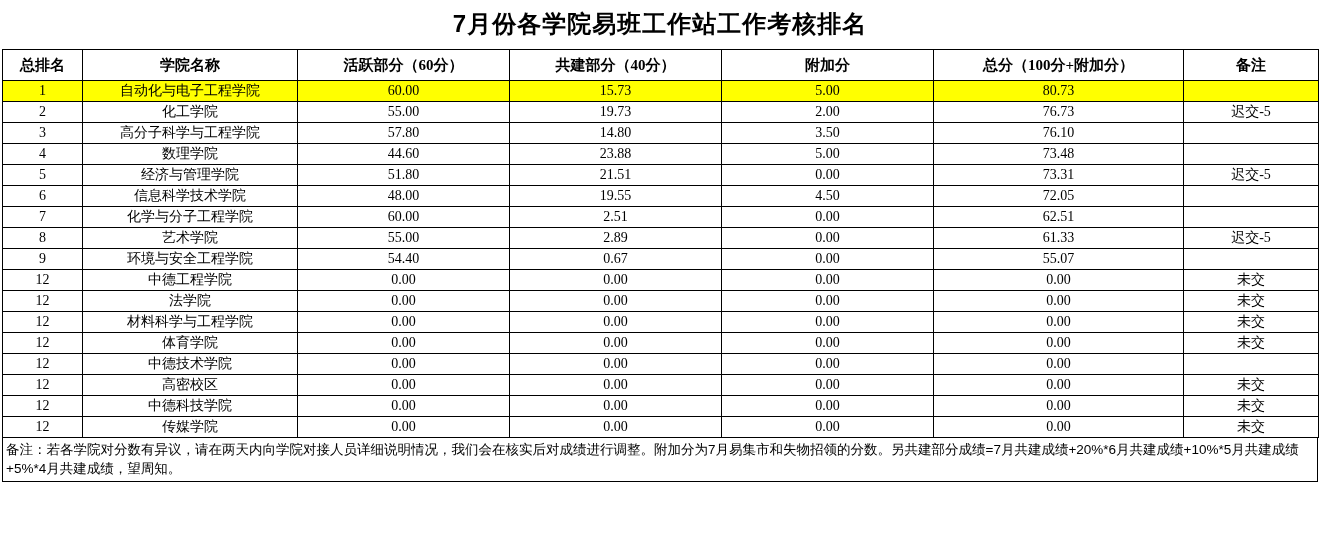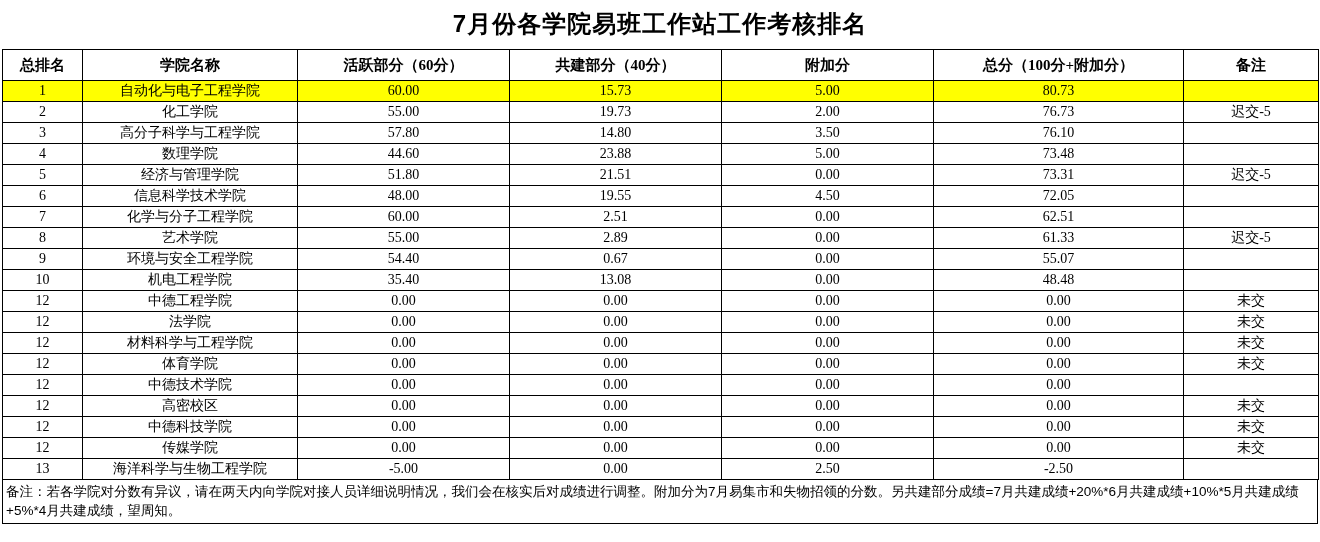--- a/index.html
+++ b/index.html
@@ -179,29 +179,20 @@
         <tr>
           <td>9</td>
           <td>环境与安全工程学院</td>
           <td>54.40</td>
           <td>0.67</td>
           <td>0.00</td>
           <td>55.07</td>
           <td></td>
         </tr>
         <tr>
-          <td>10</td>
-          <td>机电工程学院</td>
-          <td>35.40</td>
-          <td>13.08</td>
-          <td>0.00</td>
-          <td>48.48</td>
-          <td></td>
-        </tr>
-        <tr>
           <td>12</td>
           <td>中德工程学院</td>
           <td>0.00</td>
           <td>0.00</td>
           <td>0.00</td>
           <td>0.00</td>
           <td>未交</td>
         </tr>
         <tr>
           <td>12</td>
@@ -258,28 +249,19 @@
           <td>未交</td>
         </tr>
         <tr>
           <td>12</td>
           <td>传媒学院</td>
           <td>0.00</td>
           <td>0.00</td>
           <td>0.00</td>
           <td>0.00</td>
           <td>未交</td>
-        </tr>
-        <tr>
-          <td>13</td>
-          <td>海洋科学与生物工程学院</td>
-          <td>-5.00</td>
-          <td>0.00</td>
-          <td>2.50</td>
-          <td>-2.50</td>
-          <td></td>
         </tr>
       </tbody>
   </table>
 
   <div class="footnote">备注：若各学院对分数有异议，请在两天内向学院对接人员详细说明情况，我们会在核实后对成绩进行调整。附加分为7月易集市和失物招领的分数。另共建部分成绩=7月共建成绩+20%*6月共建成绩+10%*5月共建成绩+5%*4月共建成绩，望周知。</div>
 
 </div>
 
 </body></html>

